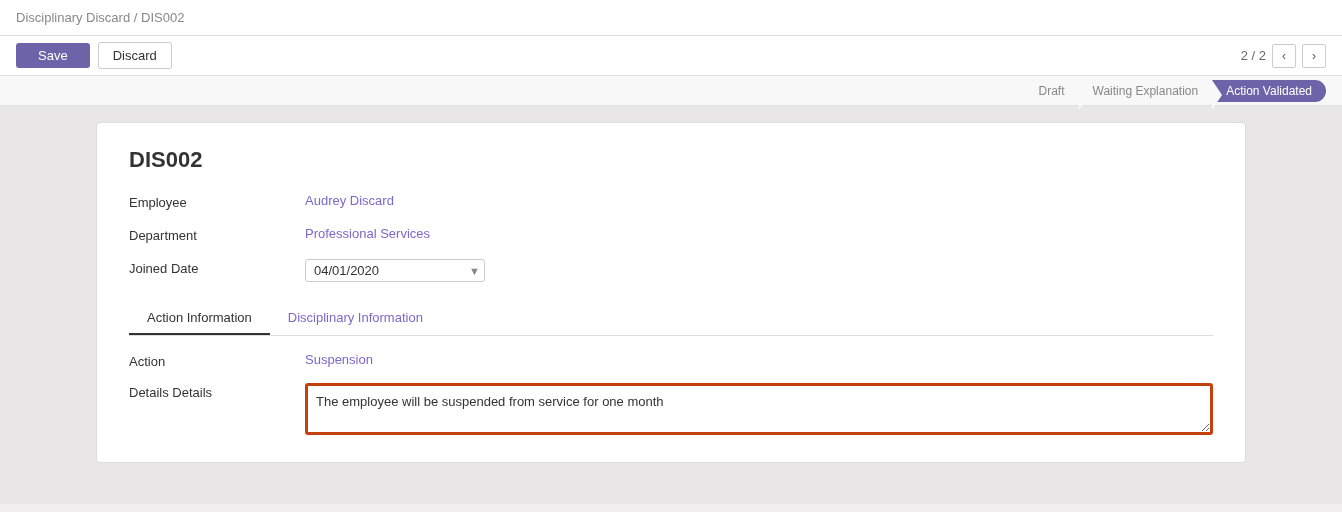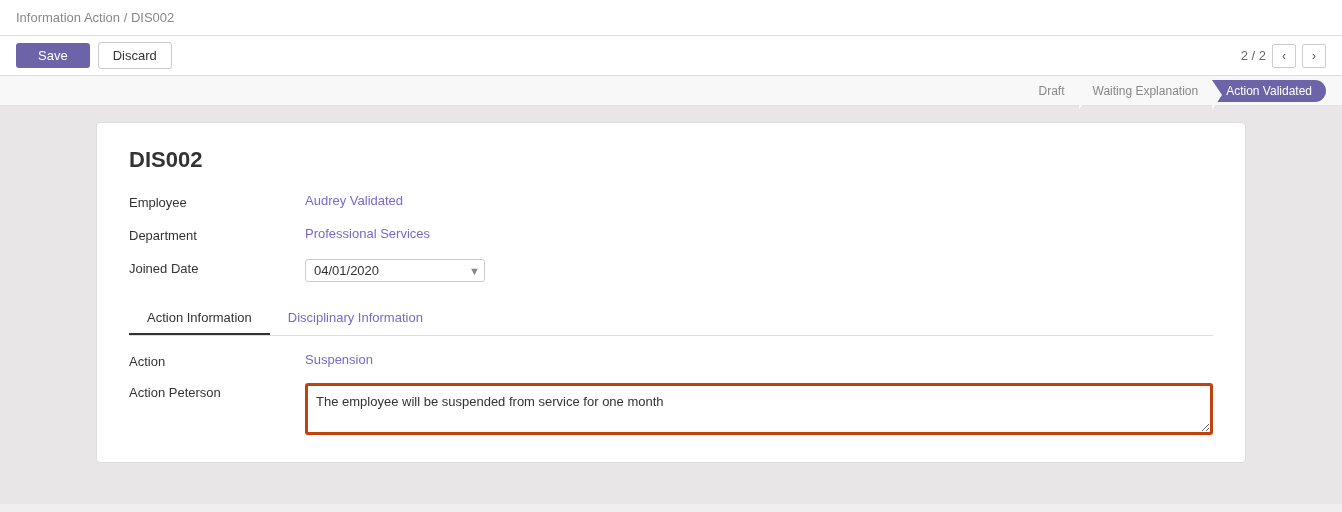--- a/index.html
+++ b/index.html
@@ -231,21 +231,21 @@
       font-family: inherit;
       resize: vertical;
       min-height: 48px;
     }
   </style>
 </head>
 <body>
 
 <div class="top-bar">
   <span class="breadcrumb">
-    <span>Information Action</span>
+    <span>Disciplinary Discard</span>
     <span>/</span>
     <span>DIS002</span>
   </span>
 </div>
 
 <div class="toolbar">
   <button class="btn-save">Save</button>
   <button class="btn-discard">Discard</button>
   <div class="toolbar-right">
     <span>2 / 2</span>
@@ -266,41 +266,41 @@
   </div>
 </div>
 
 <div class="main-area">
   <div class="form-card">
 
     <div class="record-id">DIS002</div>
 
     <div class="form-section">
       <div class="field-label">Employee</div>
-      <div class="field-value">Audrey Validated</div>
+      <div class="field-value">Audrey Discard</div>
 
       <div class="field-label">Department</div>
       <div class="field-value">Professional Services</div>
 
       <div class="field-label">Joined Date</div>
       <div class="field-input">
         <input class="date-input" type="text" value="04/01/2020" style="">
         <span class="select-arrow">▼</span>
       </div>
     </div>
 
     <div class="tabs">
       <div class="tab active">Action Information</div>
       <div class="tab">Disciplinary Information</div>
     </div>
 
     <div class="action-section">
       <div class="field-label">Action</div>
       <div class="action-value">Suspension</div>
 
-      <div class="field-label">Action Peterson</div>
+      <div class="field-label">Details Details</div>
       <div>
         <textarea class="action-details-textarea" style="">The employee will be suspended from service for one month</textarea>
       </div>
     </div>
 
   </div>
 </div>
 
 </body></html>

